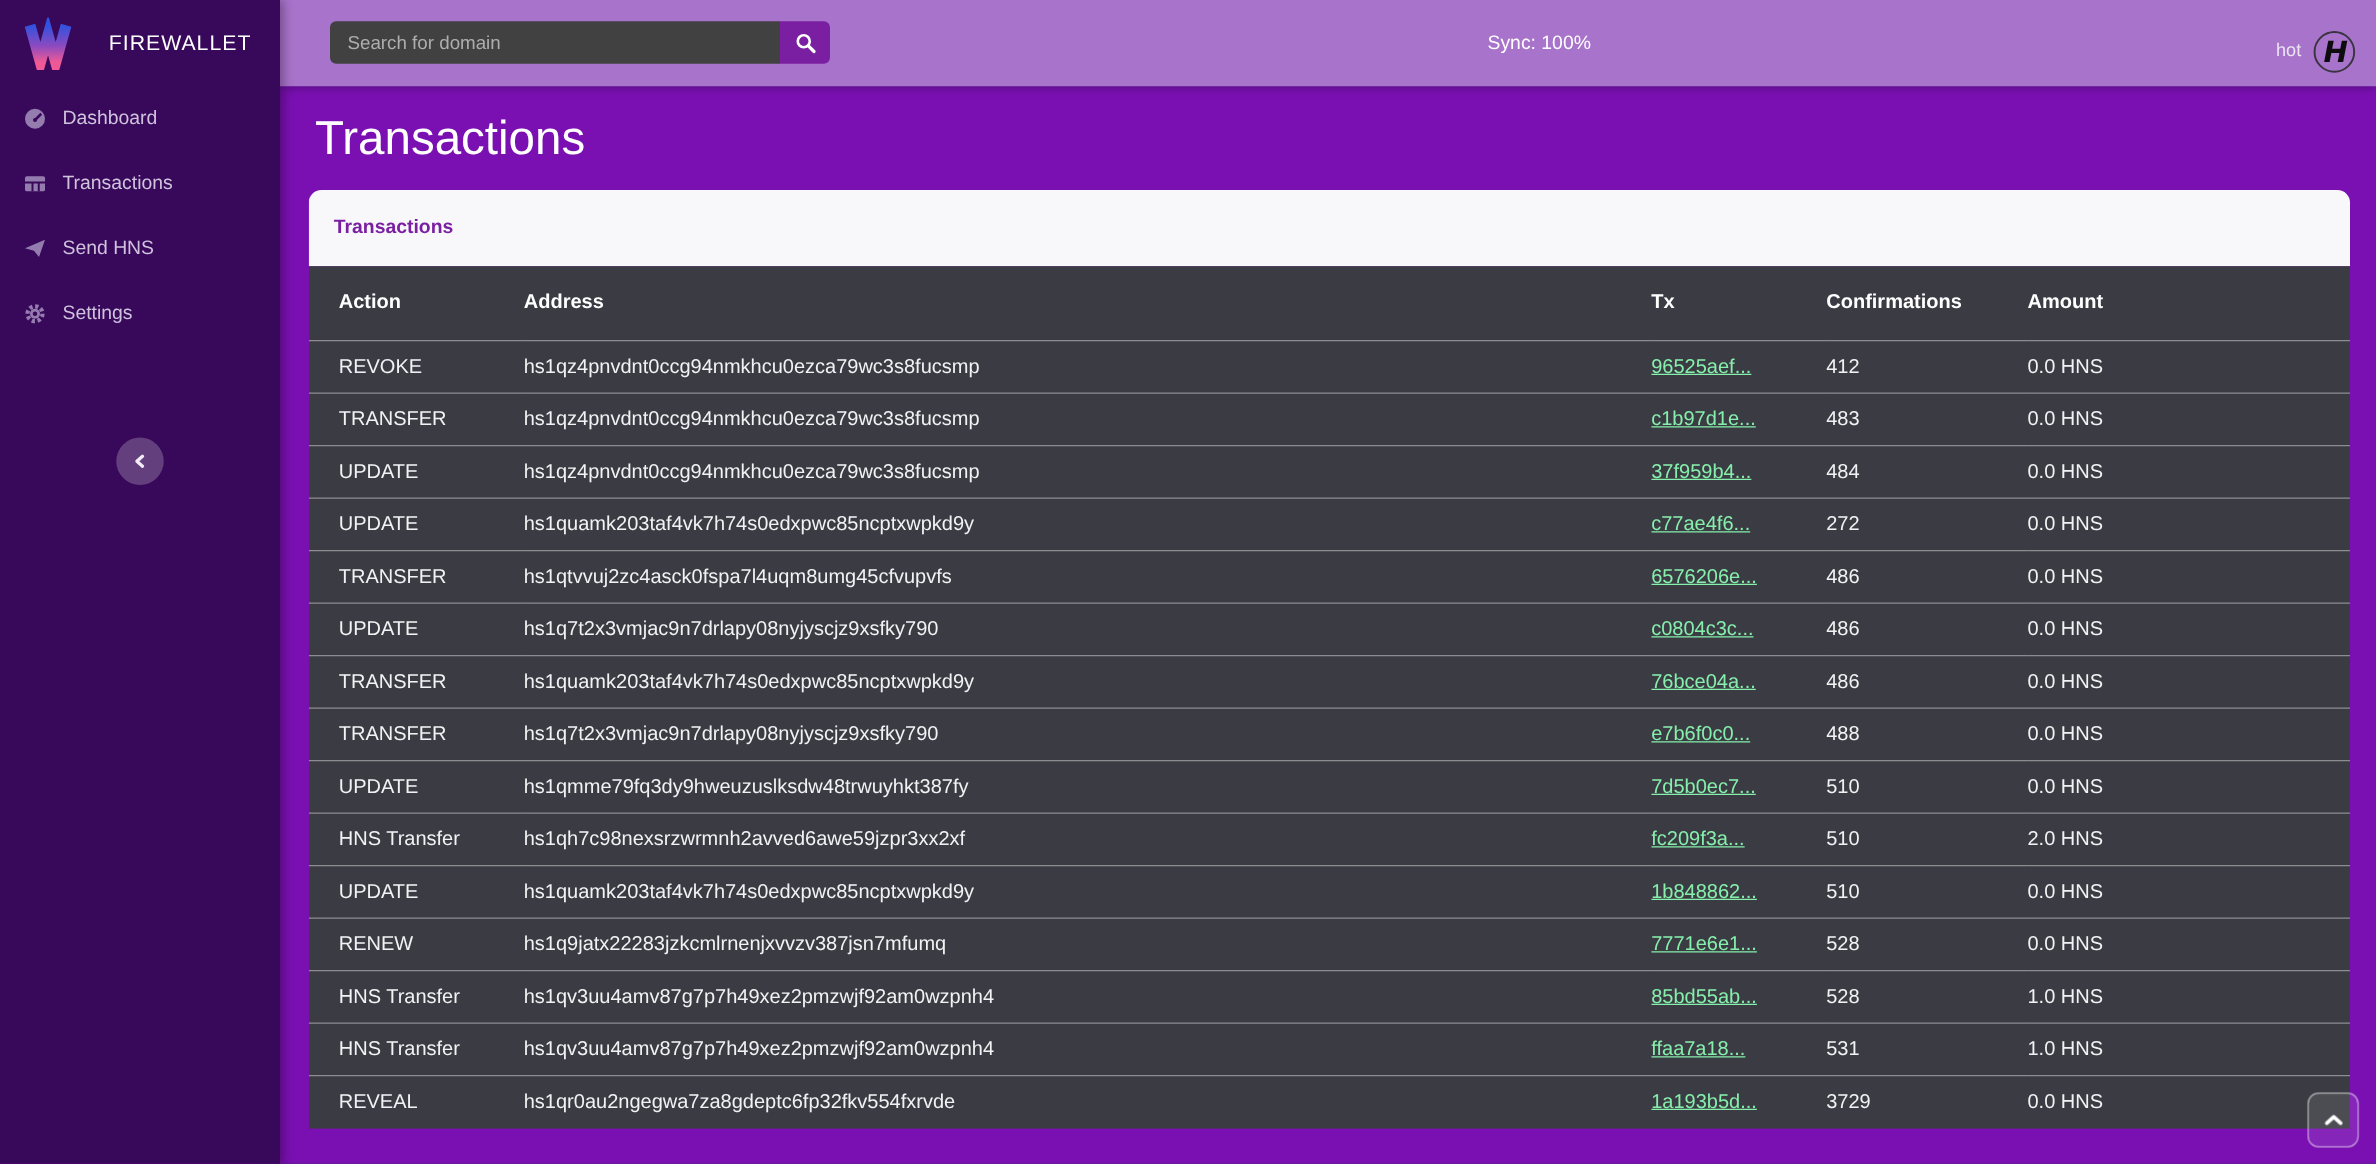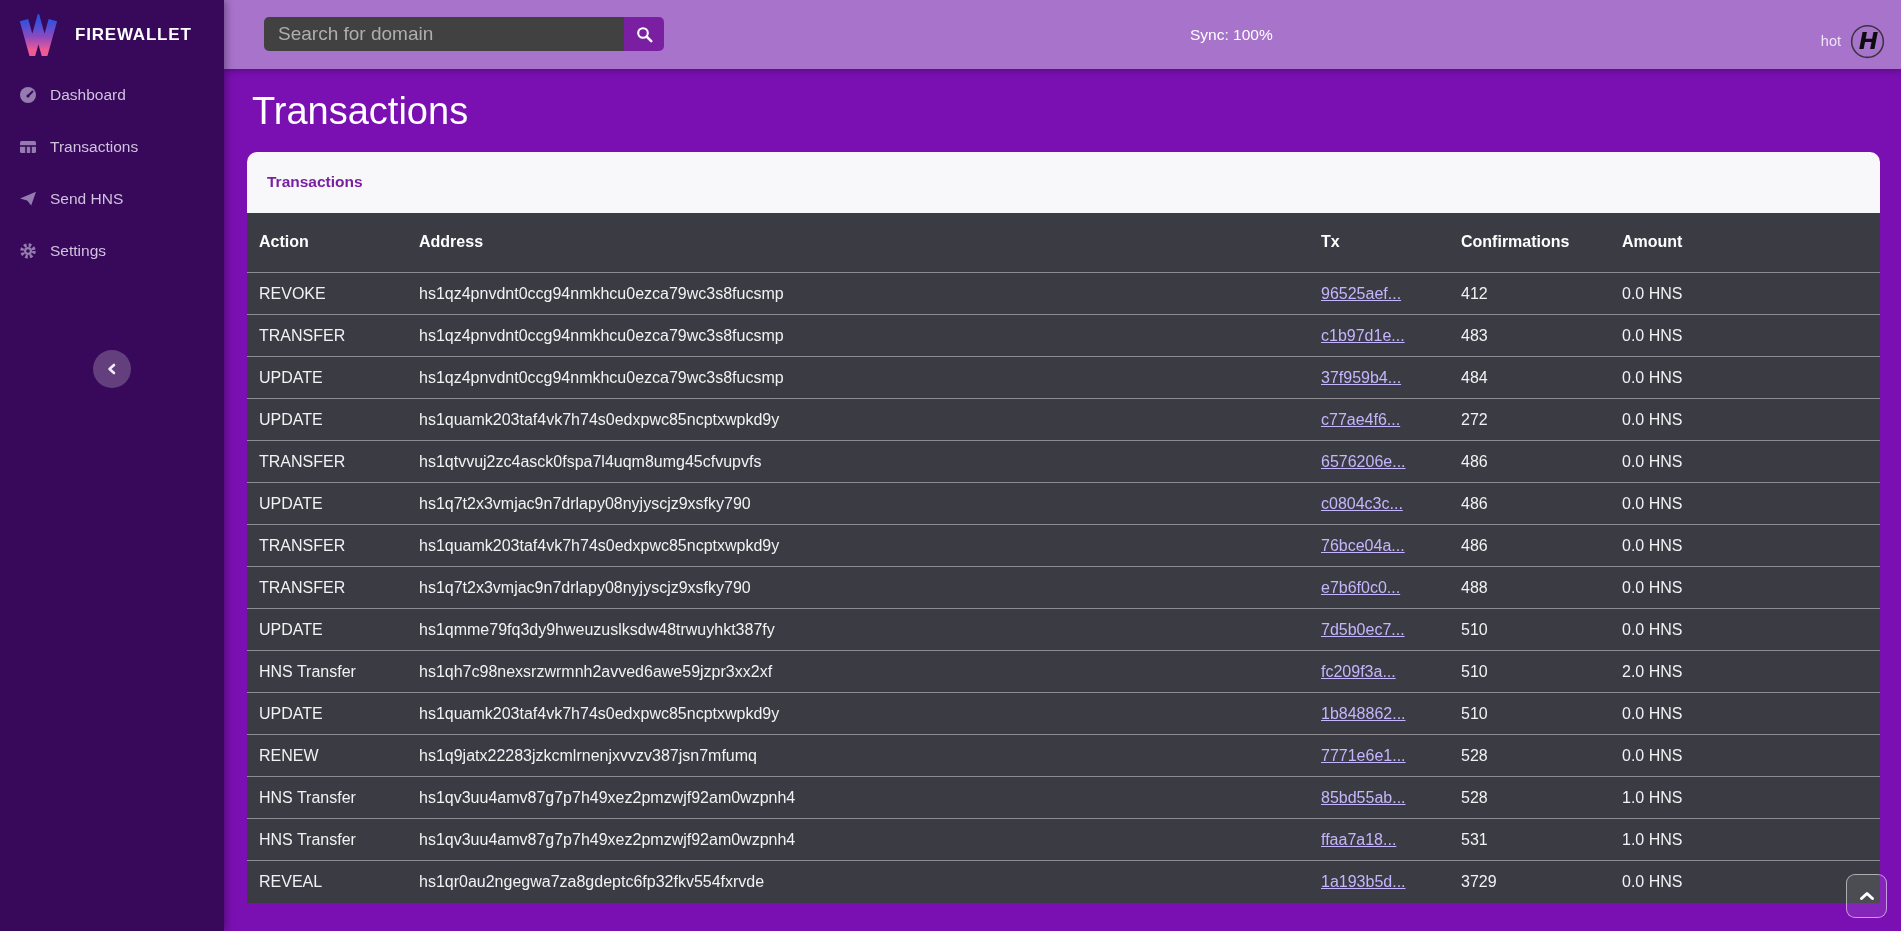--- a/index.html
+++ b/index.html
@@ -10,21 +10,21 @@
   }
 
   
   .sidebar {
     position: fixed; left: 0; top: 0; width: 224px; height: 931px;
     background: #38095a; z-index: 20;
     box-shadow: 2px 0 8px rgba(0,0,0,0.35);
   }
   .logo-row { display: flex; align-items: center; height: 69px; padding-left: 17px; }
   .logo-mark { width: 42px; height: 42px; display: flex; align-items: center; justify-content: center; }
-  .brand-name { color: #ffffff; font-weight: bold; font-size: 17px; letter-spacing: 0.8px; margin-left: 16px; }
+  .brand-name { color: #ffffff; font-weight: normal; font-size: 17px; letter-spacing: 0.8px; margin-left: 28px; }
   .nav { margin-top: 0; }
   .nav-item {
     display: flex; align-items: center; height: 52px; padding-left: 18px;
     color: #cfc3de; font-size: 15.5px; cursor: pointer;
   }
   .nav-item .nav-ico { width: 19px; height: 19px; margin-right: 13px; display: flex; align-items: center; justify-content: center; opacity: 0.75; }
   .nav-item svg { display: block; }
   .collapse-btn {
     position: absolute; left: 93px; top: 350px; width: 38px; height: 38px;
     border-radius: 50%; background: rgba(255,255,255,0.22); border: none;
@@ -32,21 +32,21 @@
   }
 
   
   .topbar {
     position: fixed; left: 224px; top: 0; width: 1677px; height: 69px;
     background: #a873cb; z-index: 10; box-shadow: 0 2px 7px rgba(0,0,0,0.28);
   }
   .search-group { position: absolute; left: 40px; top: 17px; height: 34px; display: flex; }
   .search-input {
     width: 360px; height: 34px; background: #414141; border: none; outline: none;
-    border-radius: 5px 0 0 5px; color: #dddddd; padding: 0 14px; font-size: 19px;
+    border-radius: 5px 0 0 5px; color: #dddddd; padding: 0 14px; font-size: 15px;
     font-family: "Liberation Sans", sans-serif;
   }
   .search-input::placeholder { color: #aeaeae; }
   .search-btn {
     width: 40px; height: 34px; background: #7b1fa2; border: none; border-radius: 0 5px 5px 0;
     display: flex; align-items: center; justify-content: center; cursor: pointer;
   }
   .sync-status { position: absolute; left: 966px; top: 0; height: 69px; display: flex; align-items: center; color: #ffffff; font-size: 15.5px; }
   .wallet-box { position: absolute; right: 16px; top: 0; height: 82px; display: flex; align-items: center; }
   .wallet-name { color: #ece5f3; font-size: 14.5px; margin-right: 9px; }
@@ -65,22 +65,22 @@
   table { width: 100%; border-collapse: collapse; table-layout: fixed; }
   thead th {
     height: 60px; text-align: left; color: #ffffff; font-size: 16px; font-weight: bold;
     vertical-align: middle; padding: 0;
   }
   tbody td {
     height: 42px; color: #f2f2f4; font-size: 16px; vertical-align: middle; padding: 0;
     white-space: nowrap; overflow: hidden; text-overflow: ellipsis;
   }
   tbody tr { border-top: 1px solid rgba(255,255,255,0.42); }
-  th:first-child, td:first-child { padding-left: 12px; }
-  a.tx-link { color: #c4b5fd; text-decoration: underline; cursor: pointer; }
+  th:first-child, td:first-child { padding-left: 24px; }
+  a.tx-link { color: #86efac; text-decoration: underline; cursor: pointer; }
 
   
   .scroll-top {
     position: fixed; right: 14px; bottom: 13px; width: 41px; height: 44px;
     border-radius: 9px; border: 1px solid rgba(255,255,255,0.55);
     background: rgba(255,255,255,0.09); display: flex; align-items: center; justify-content: center;
     cursor: pointer; z-index: 30;
   }
 </style>
 </head>

